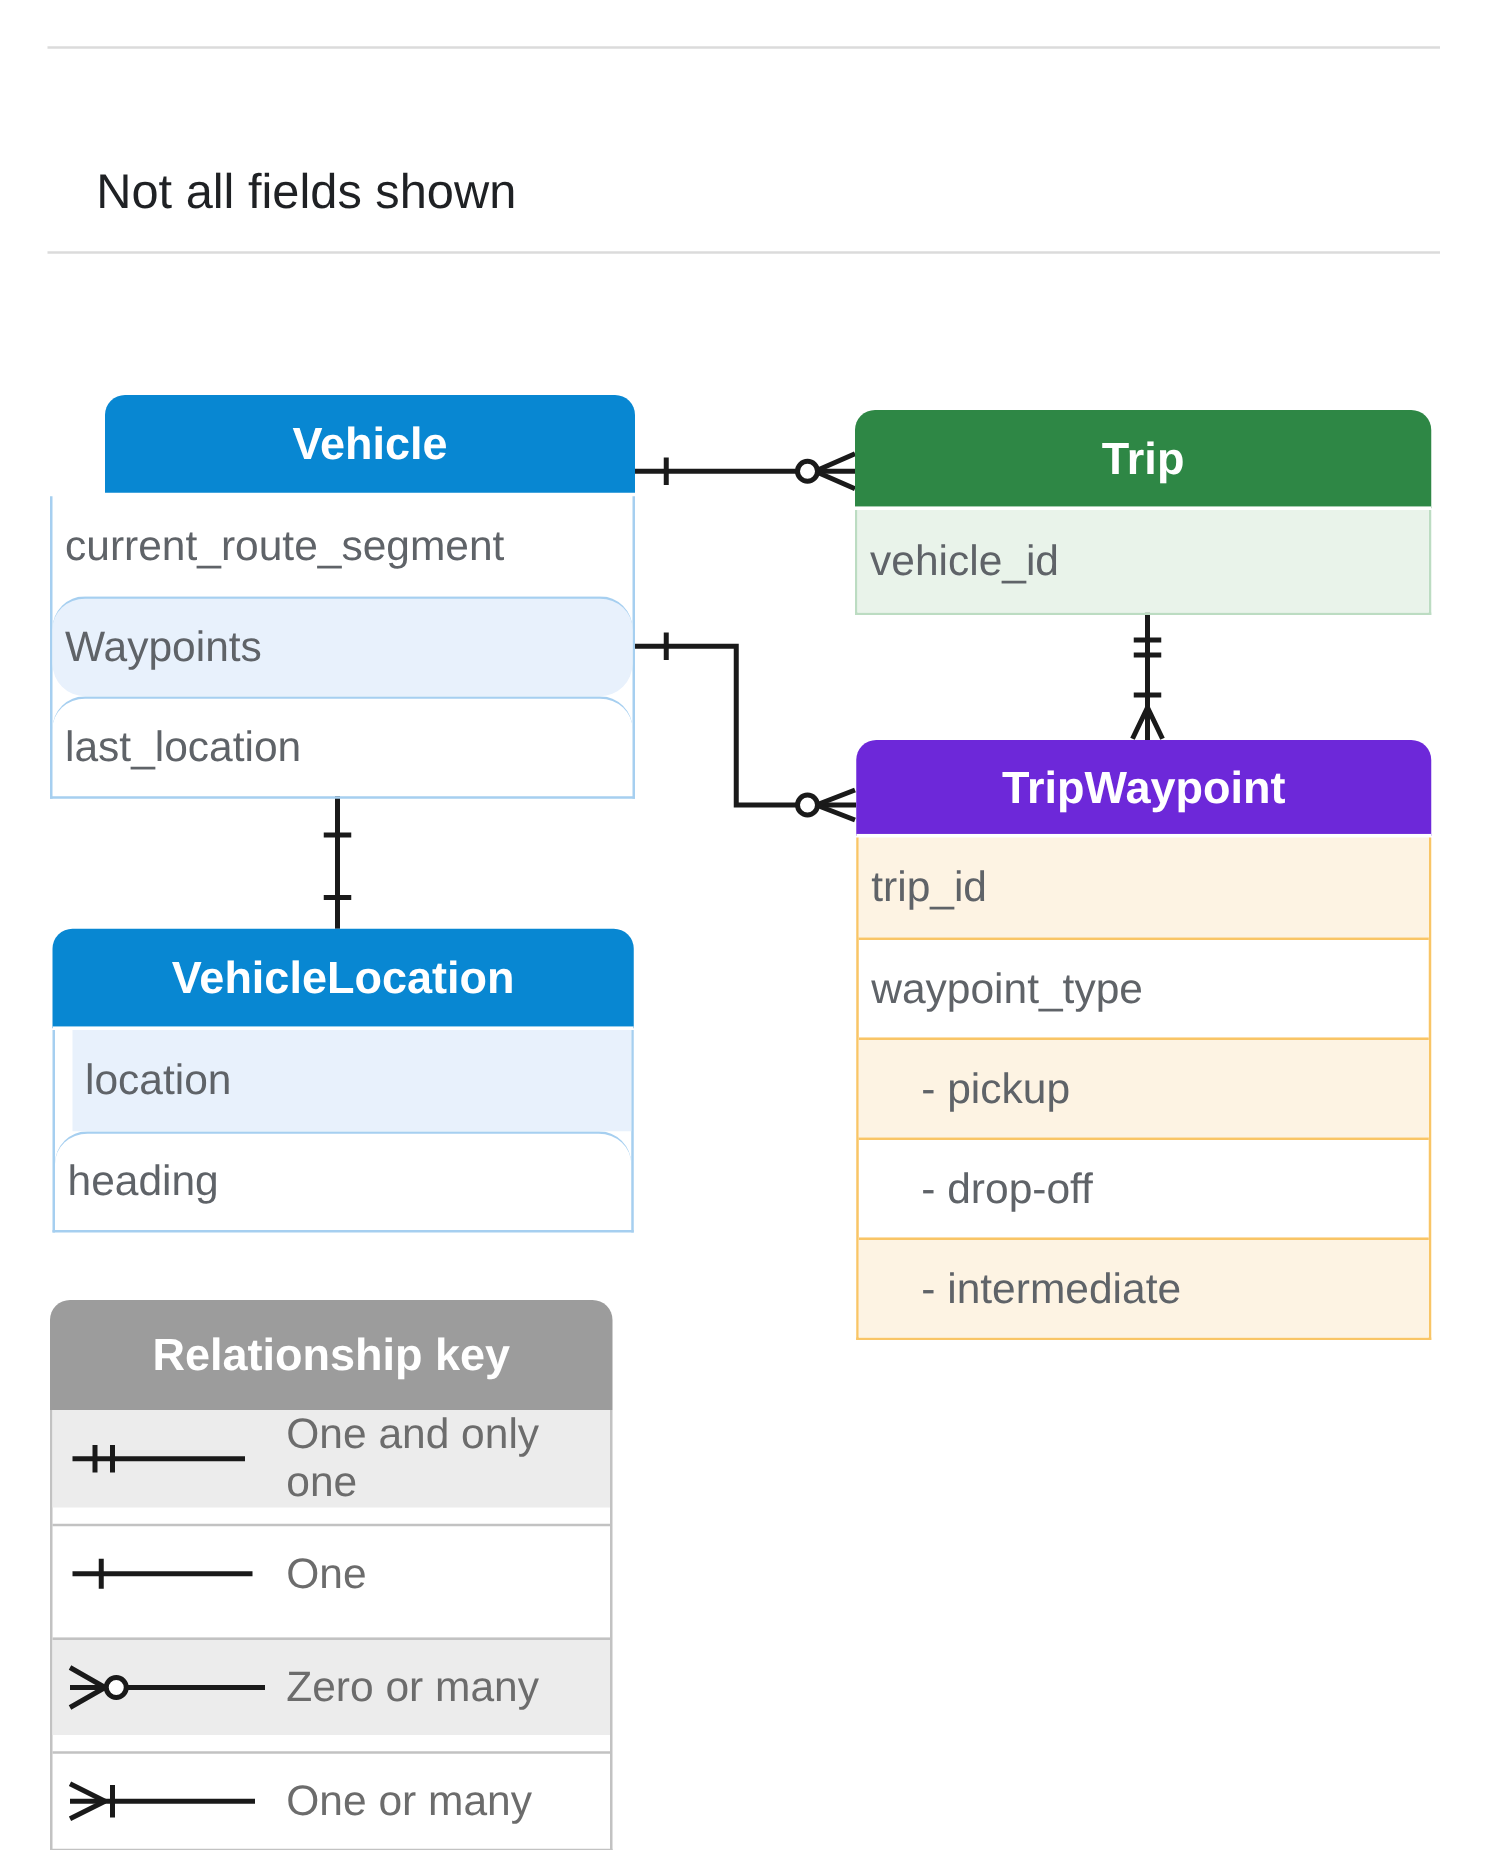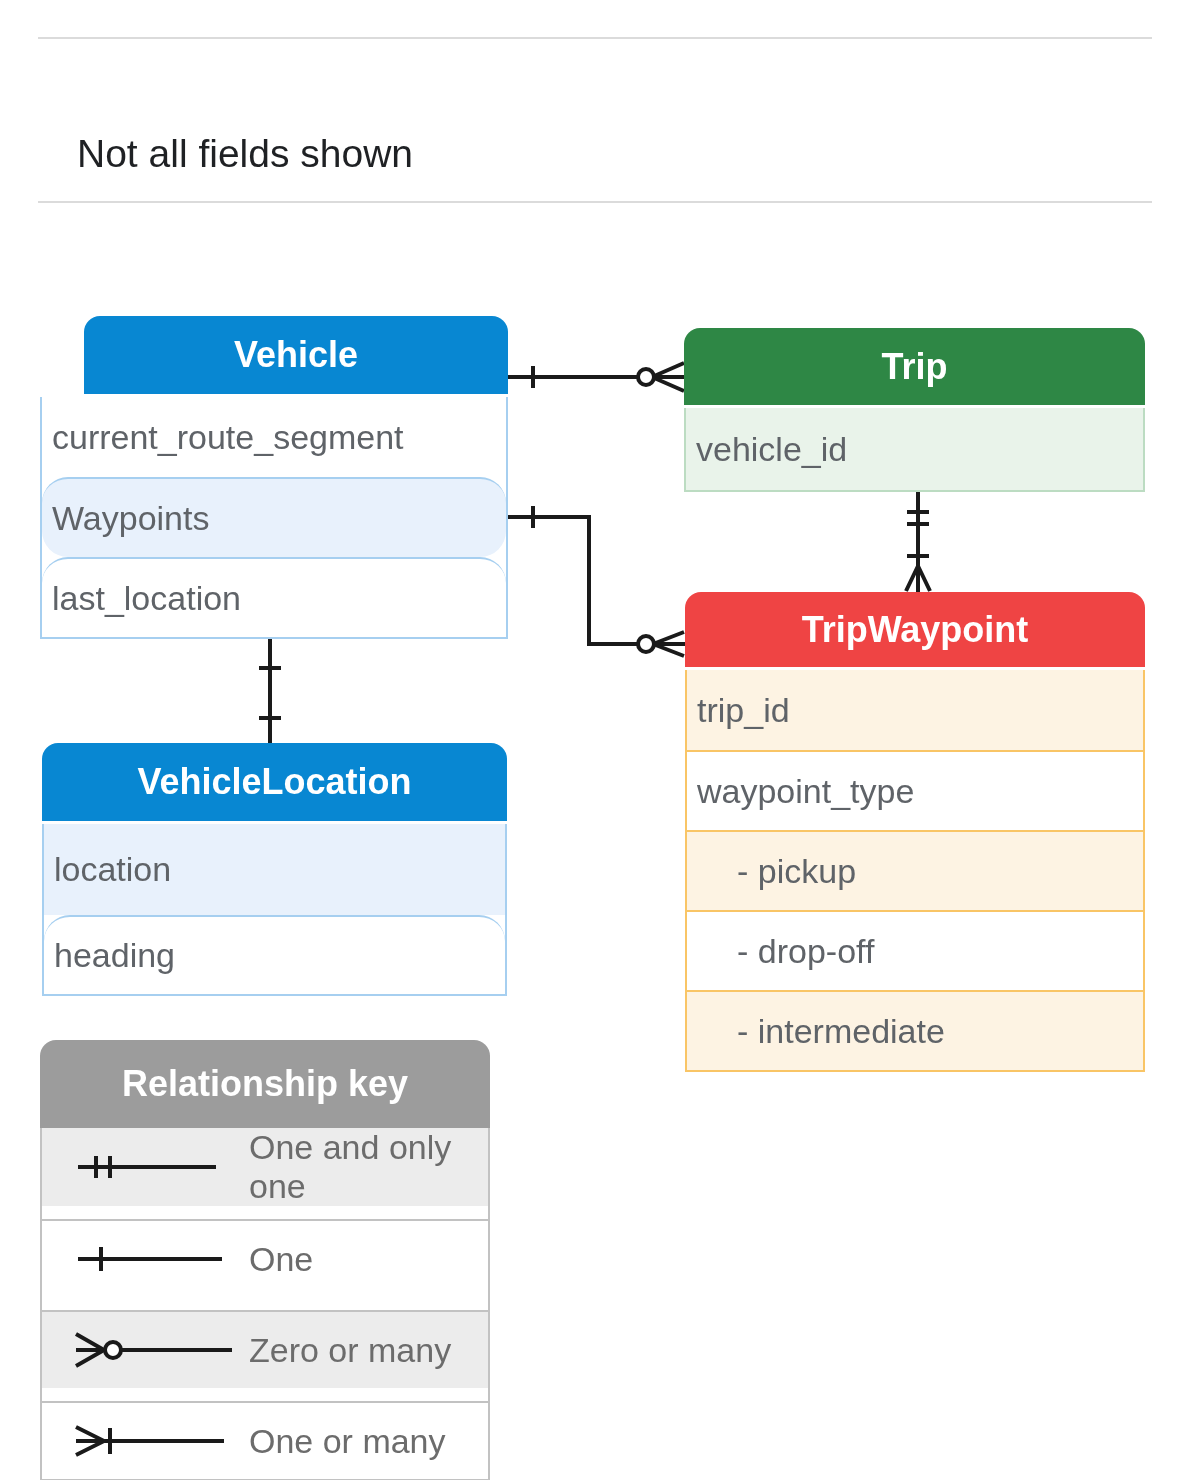--- a/index.html
+++ b/index.html
@@ -30,30 +30,30 @@
   .blue .tbody{border-color:#a6cff0;}
   .blue .row + .row{border-top-color:#a6cff0;border-radius:26px;}
   .blue .row.hl{background:#e8f1fc;}
 
   
   .green .thead{background:#2e8745;}
   .green .tbody{border-color:#bcdcc2;}
   .green .row{background:#e9f3ea;height:82px;}
 
   
-  .orange .thead{background:#ef4444;justify-content:center;}
+  .orange .thead{background:#6d28d9;justify-content:center;}
   .orange .tbody{border-color:#f9c566;}
   .orange .row + .row{border-top-color:#f9c566;}
   .orange .row.hl{background:#fdf3e3;}
 
   
   .gray .thead{background:#9c9c9c;border-bottom:none;height:88px;}
   .gray .tbody{border-color:#c2c2c2;}
   .gray .row + .row{border-top-color:#c2c2c2;margin-top:13px;}
-  .gray .row{height:78px;color:#6c6c6c;padding-left:32px;}
+  .gray .row{height:78px;color:#6c6c6c;padding-left:12px;}
   .gray .row.hl{background:#ececec;}
   .legend-label{margin-left:0;}
   .legend-sym{flex:0 0 auto;display:block;}
 
   #connectors{position:absolute;left:0;top:0;pointer-events:none;}
   #connectors path, #connectors line{stroke:#1a1a1a;stroke-width:4;fill:none;}
   #connectors circle{stroke:#1a1a1a;stroke-width:4;fill:#ffffff;}
   .legend-sym path{stroke:#1a1a1a;stroke-width:4;fill:none;}
   .legend-sym circle{stroke:#1a1a1a;stroke-width:4;fill:#ffffff;}
 </style>
@@ -144,21 +144,21 @@
           <span>- intermediate</span>
         </div>
     </div>
   </div>
 
   <div class="etable blue" style="left:42px;top:743px;width:465px;">
     <div class="thead" style="height:81px;">
       <span>VehicleLocation</span>
     </div>
     <div class="tbody">
-      <div class="row hl" style="height:91px;">
+      <div class="row hl" style="height:81px;margin-left:14px;">
           <span>location</span>
         </div>
       <div class="row" style="height:79px;">
           <span>heading</span>
         </div>
     </div>
   </div>
 
   <div class="etable gray" style="left:40px;top:1040px;width:450px;">
     <div class="thead">

